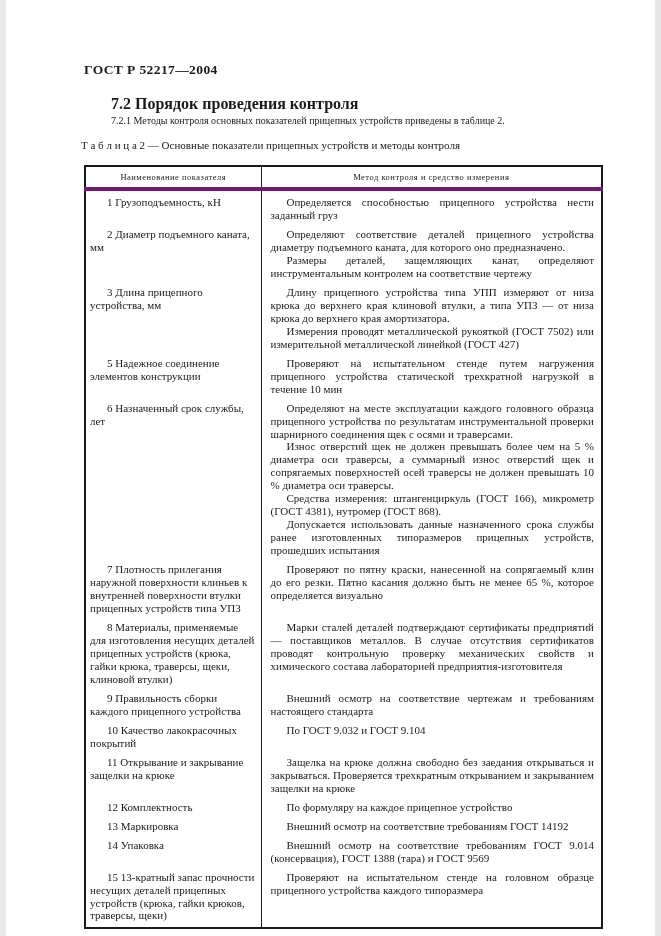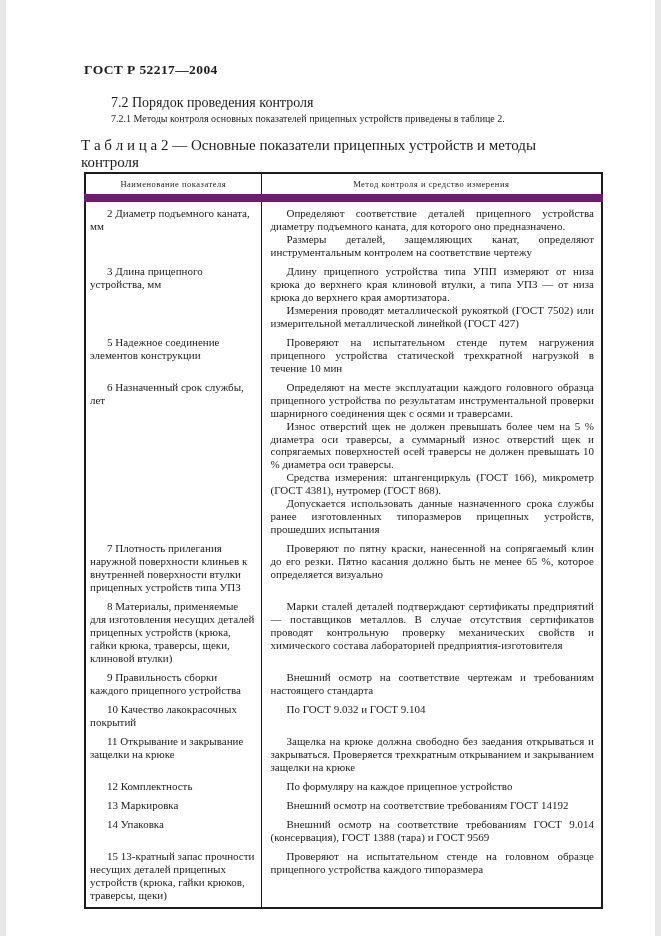--- a/index.html
+++ b/index.html
@@ -16,41 +16,41 @@
     overflow: hidden;
   }
   .doc-header {
     font-weight: bold;
     font-size: 13.5px;
     letter-spacing: 0.4px;
   }
   .sec-heading {
     margin: 17px 0 0 0;
     padding-left: 27px;
-    font-weight: normal;
-    font-size: 14px;
+    font-weight: bold;
+    font-size: 16px;
   }
   .sec-par {
     margin: 2px 0 0 0;
     text-indent: 27px;
     font-size: 10px;
   }
   .tbl-caption {
-    margin: 13px 0 1px -3px;
-    font-size: 15px;
+    margin: 13px 0 14px -3px;
+    font-size: 11px;
   }
   table.ctl-table {
     border-collapse: collapse;
     width: 519px;
     table-layout: fixed;
     border: 2px solid #1b1b1b;
   }
   table.ctl-table col.c-name { width: 176px; }
   table.ctl-table th {
-    border-bottom: 8px solid #701a75;
+    border-bottom: 4px solid #701a75;
     font-weight: normal;
     font-size: 8.5px;
     letter-spacing: 0.5px;
     text-align: center;
     padding: 5px 2px;
   }
   table.ctl-table th.col-name { border-right: 1px solid #1b1b1b; }
   table.ctl-table td {
     vertical-align: top;
     font-size: 11px;
@@ -87,20 +87,28 @@
         <col class="c-name">
         <col class="c-method">
       </colgroup>
     <thead>
       <tr>
         <th class="col-name">Наименование показателя</th>
         <th class="col-method">Метод контроля и средство измерения</th>
       </tr>
     </thead>
     <tbody>
+  <tr>
+    <td class="name-cell">
+      <p class="name-par">1 Грузоподъемность, кН</p>
+    </td>
+    <td class="method-cell">
+            <p class="method-par">Определяется способностью прицепного устройства нести заданный груз</p>
+          </td>
+  </tr>
 
   <tr>
     <td class="name-cell">
       <p class="name-par">2 Диаметр подъемного каната, мм</p>
     </td>
     <td class="method-cell">
             <p class="method-par">Определяют соответствие деталей прицепного устройства диаметру подъемного каната, для которого оно предназначено.</p>
             <p class="method-par">Размеры деталей, защемляющих канат, определяют инструментальным контролем на соответствие чертежу</p>
           </td>
   </tr>

